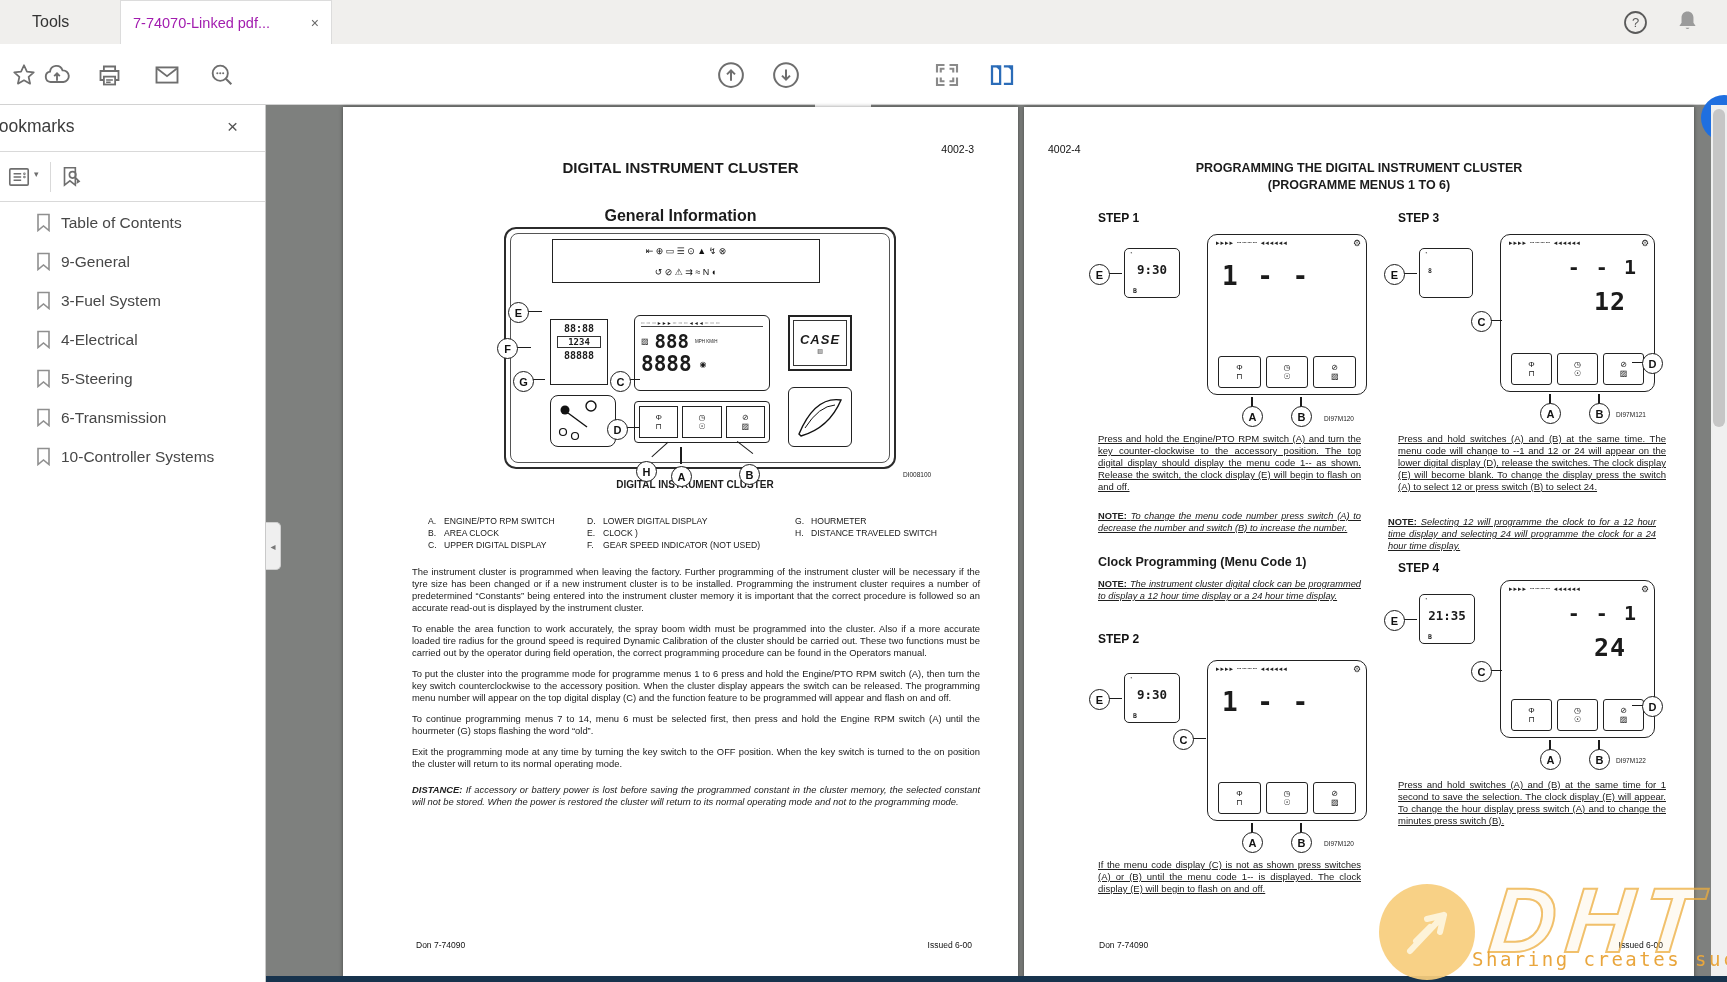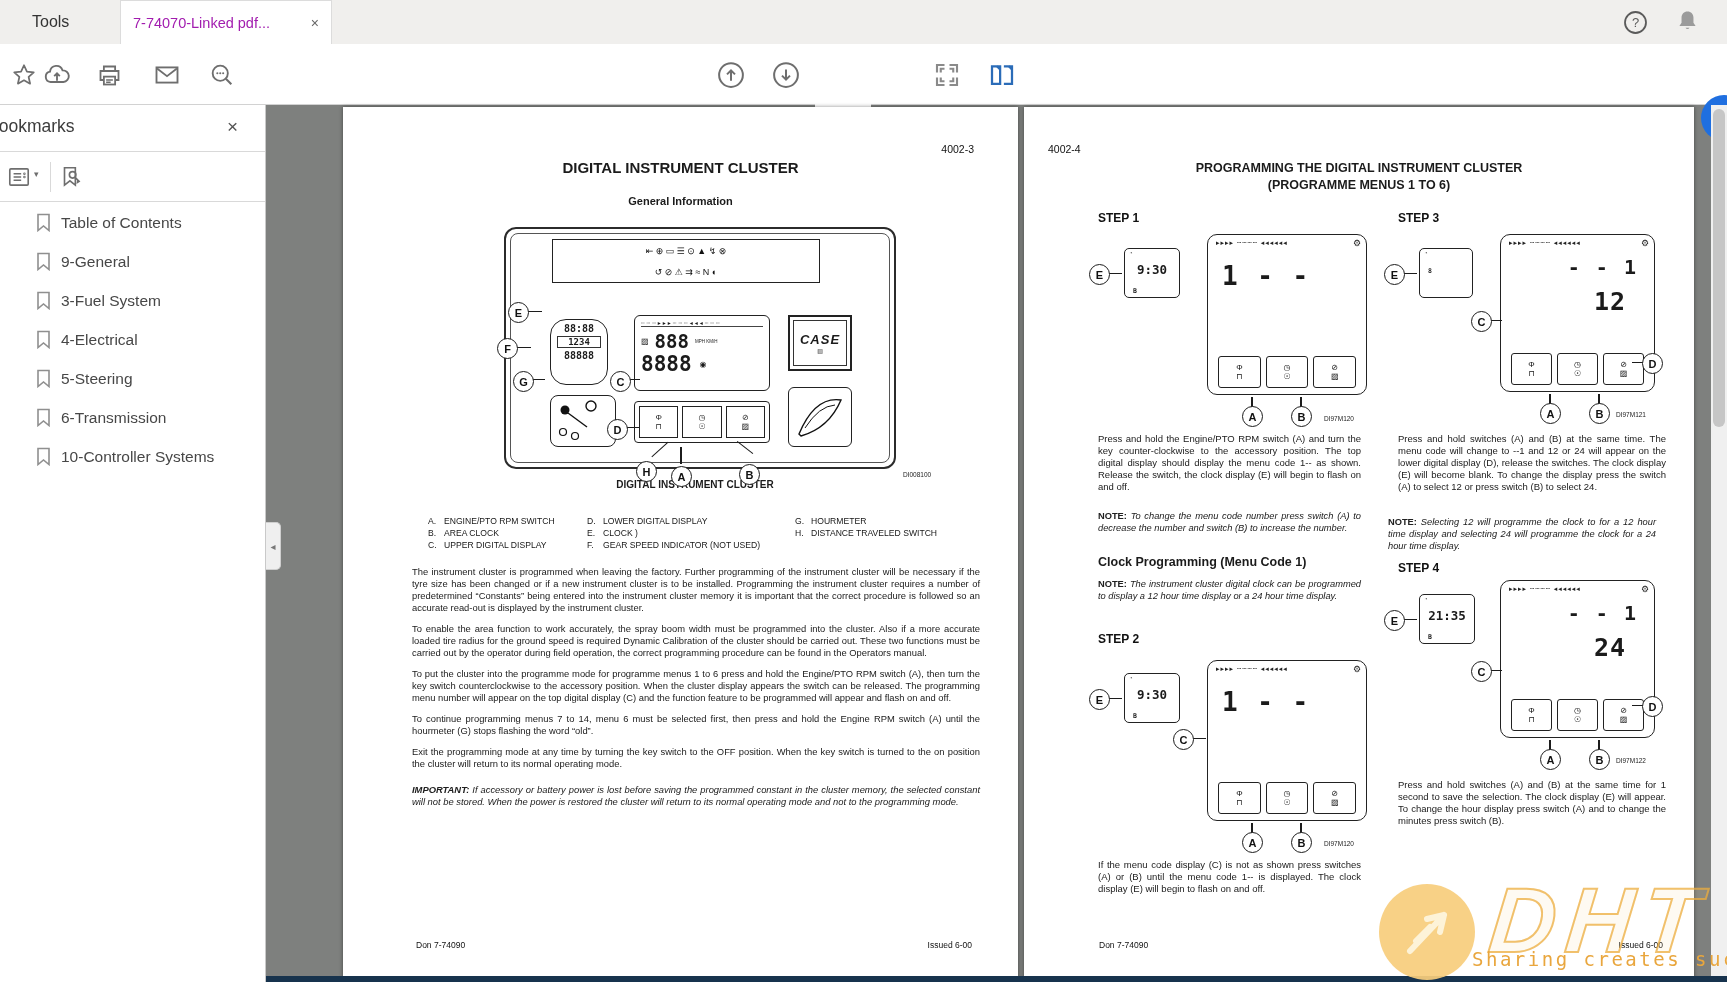--- a/index.html
+++ b/index.html
@@ -63,21 +63,21 @@
   .fclock .sb{position:absolute;left:8px;bottom:2px;font-size:6.5px;font-weight:bold;}
   .fdisp{position:absolute;border:1.7px solid #222;border-radius:10px;background:#fff;box-sizing:border-box;}
   .fstrip{position:absolute;left:8px;right:8px;top:4px;font-size:7px;color:#222;letter-spacing:1px;white-space:nowrap;overflow:hidden;}
   .fgear{position:absolute;right:5px;top:3px;font-size:9px;color:#222;}
   .fmain{position:absolute;left:14px;top:26px;font-size:26px;letter-spacing:2px;}
   .fsub{position:absolute;right:28px;font-size:25px;letter-spacing:1px;}
   .fbtns{position:absolute;left:10px;right:10px;bottom:6px;height:32px;display:flex;gap:5px;}
   .fbtns .cell{flex:1;border:1.2px solid #222;border-radius:3px;display:flex;flex-direction:column;align-items:center;justify-content:center;font-size:8px;line-height:9px;color:#111;}
   .figlab{position:absolute;font-size:6.5px;color:#222;}
   .steplab{position:absolute;font-size:12px;font-weight:bold;color:#111;}
-  .stepbody{position:absolute;}
+  .stepbody{position:absolute;text-decoration:underline;}
   
   #vscroll{left:1711px;top:105px;width:16px;height:877px;background:#f0f0f0;z-index:40;}
   #vthumb{left:2px;top:4px;width:12px;height:318px;background:#c6c6c6;border-radius:6px;}
   #navybar{left:266px;top:976px;width:1461px;height:6px;background:#17334d;z-index:45;}
   #wm-circle{left:1379px;top:884px;width:96px;height:96px;border-radius:50%;background:rgba(247,205,125,.93);z-index:60;
              display:flex;align-items:center;justify-content:center;}
   #wm-brand{left:1490px;top:868px;font-size:92px;font-weight:bold;font-style:italic;letter-spacing:10px;
             color:rgba(248,215,150,.12);-webkit-text-stroke:2px rgba(236,172,60,.75);z-index:60;transform:skewX(-6deg);}
   #wm-tag{left:1472px;top:948px;font-family:"DejaVu Sans Mono",monospace;font-size:19px;color:#e9a63d;
           letter-spacing:2.5px;white-space:nowrap;z-index:61;}
@@ -245,29 +245,29 @@
     </div>
   </div>
 </div>
 <div class="abs" id="collapse">
   <span>◂</span>
 </div>
 
 <div class="page" id="lpage">
   <span class="abs pcode" style="right:44px;top:36px">4002-3</span>
   <div class="abs ptitle" style="top:52px;font-size:15px">DIGITAL INSTRUMENT CLUSTER</div>
-  <div class="abs ptitle" style="top:88px;font-size:11px">General Information</div>
+  <div class="abs ptitle" style="top:100px;font-size:16px">General Information</div>
 
   <div class="abs" id="diag">
     <div class="abs" id="diag-in"></div>
     <div class="dbox" style="left:46px;top:10px;width:268px;height:44px;border-width:1px">
       <div class="strip-row">⇤ ⊕ ▭ ☰ ⊙ ▲ ↯ ⊗</div>
       <div class="strip-row">↺ ⊘ ⚠ ⇉ ≈ N ◐</div>
     </div>
-    <div class="dbox" style="left:44px;top:90px;width:58px;height:66px;border-radius:16px">
+    <div class="dbox" style="left:44px;top:90px;width:58px;height:66px;border-radius:0">
       <div class="seg" style="font-size:10px;text-align:center;margin-top:3px">88:88</div>
       <div class="seg" style="font-size:9px;text-align:center;border:1px solid #333;margin:2px 6px">1234</div>
       <div class="seg" style="font-size:10px;text-align:center;margin-top:2px">88888</div>
     </div>
     <div class="dbox" style="left:128px;top:86px;width:136px;height:76px;border-radius:6px">
       <div style="border-bottom:1px solid #444;margin:3px 6px;font-size:6px;letter-spacing:2px;white-space:nowrap;overflow:hidden">┄┄┄▸▸▸┄┄┄◂◂◂┄┄┄</div>
       <div style="display:flex;align-items:center;padding:0 6px">
         <span style="font-size:8px">▨</span>
         <span class="seg" style="font-size:19px;margin-left:6px">888</span>
         <span style="font-size:4.5px;margin-left:6px;line-height:5px;width:24px">MPH KM/H</span>
@@ -351,21 +351,21 @@
     </div>
   </div>
 
   <div class="abs body-txt" style="left:69px;top:459px;width:568px">
     <p>The instrument cluster is programmed when leaving the factory. Further programming of the instrument cluster will be necessary if the tyre size has been changed or if a new instrument cluster is to be installed. Programming the instrument cluster requires a number of predetermined “Constants” being entered into the instrument cluster memory it is important that the correct procedure is followed so an accurate read-out is displayed by the instrument cluster.</p>
     <p>To enable the area function to work accurately, the spray boom width must be programmed into the cluster. Also if a more accurate loaded tire radius for the ground speed is required Dynamic Calibration of the cluster should be carried out. These two functions must be carried out by the operator during field operation, the correct programming procedure can be found in the Operators manual.</p>
     <p>To put the cluster into the programme mode for programme menus 1 to 6 press and hold the Engine/PTO RPM switch (A), then turn the key switch counterclockwise to the accessory position. When the cluster display appears the switch can be released. The programming menu number will appear on the top digital display (C) and the function feature to be programmed will appear and flash on and off.</p>
     <p>To continue programming menus 7 to 14, menu 6 must be selected first, then press and hold the Engine RPM switch (A) until the hourmeter (G) stops flashing the word “old”.</p>
     <p>Exit the programming mode at any time by turning the key switch to the OFF position. When the key switch is turned to the on position the cluster will return to its normal operating mode.</p>
     <p class="imp" style="margin-top:14px">
-      <b>IMPORTANT:</b>
+      <b>DISTANCE:</b>
       <span>If accessory or battery power is lost before saving the programmed constant in the cluster memory, the selected constant will not be stored. When the power is restored the cluster will return to its normal operating mode and not to the programming mode.</span>
     </p>
   </div>
   <span class="abs foot" style="left:73px;top:833px">Don 7-74090</span>
   <span class="abs foot" style="right:46px;top:833px">Issued 6-00</span>
 </div>
 
 <div class="page" id="rpage">
   <span class="abs pcode" style="left:24px;top:36px">4002-4</span>
   <div class="abs ptitle" style="top:54px;font-size:12.5px">PROGRAMMING THE DIGITAL INSTRUMENT CLUSTER</div>

